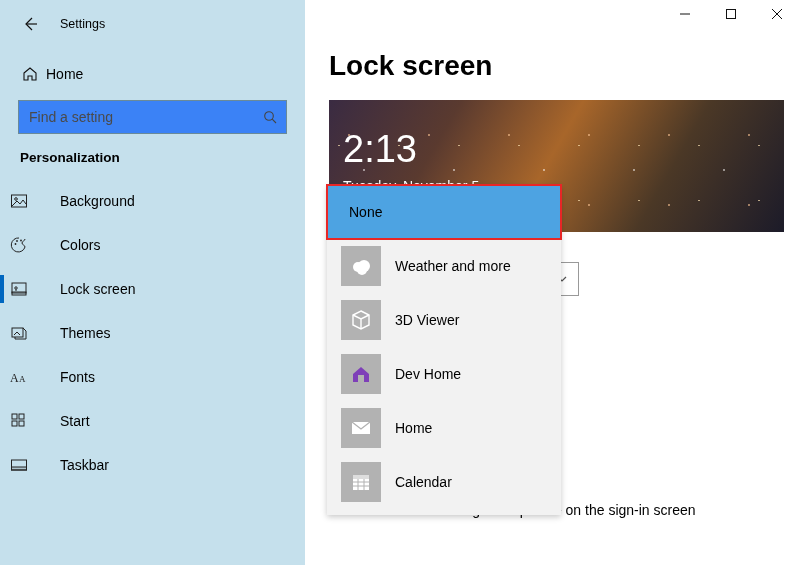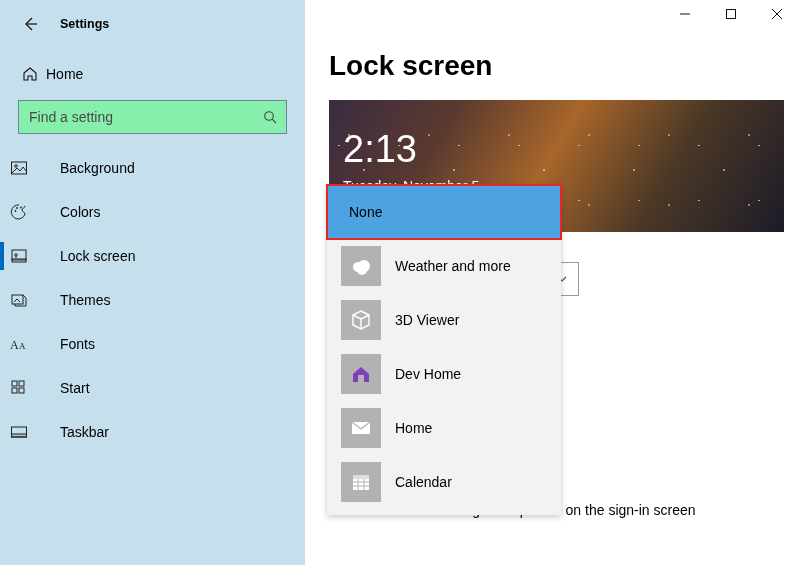--- a/index.html
+++ b/index.html
@@ -39,42 +39,42 @@
     padding:6px 16px 0 18px;
     gap:18px;
   }
   .back-btn {
     width:24px; height:24px;
     display:flex; align-items:center; justify-content:center;
     font-size:16px;
   }
   .sb-title {
     font-size:12.5px;
-    font-weight:700;
+    font-weight:400;
   }
   .home-row {
     display:flex; align-items:center;
     gap:8px;
     padding:10px 20px 10px 22px;
     margin-top:20px;
   }
   .home-icon {
     width:16px; height:16px;
     display:inline-flex;
     align-items:center; justify-content:center;
   }
   .search-wrap {
     margin:8px 18px 12px 18px;
     position:relative;
   }
   .search {
     width:100%;
     height:34px;
     border:1px solid #6a8a98;
-    background:#86efac;
+    background:#3b82f6;
     padding:0 34px 0 10px;
     font-size:14px;
     outline:none;
     color:#333;
   }
   .search::placeholder { color:#4a4a4a; }
   .search-icon {
     position:absolute;
     right:10px; top:50%;
     transform:translateY(-50%);
@@ -256,20 +256,21 @@
   <div class="search-wrap">
     <input class="search" type="text" placeholder="Find a setting" style="">
     <span class="search-icon">
       <svg width="14" height="14" viewBox="0 0 14 14">
           <circle cx="6" cy="6" r="4.3" fill="none" stroke="#444" stroke-width="1.1"></circle>
           <line x1="9.2" y1="9.2" x2="13" y2="13" stroke="#444" stroke-width="1.1"></line>
         </svg>
     </span>
   </div>
 
+  <div class="section-label">Personalization</div>
 
   <div class="nav-item">
     <span class="nav-icon">
         <svg width="18" height="18" viewBox="0 0 18 18">
           <rect x="1.5" y="3" width="15" height="12" fill="none" stroke="#222"></rect>
           <circle cx="6" cy="7" r="1.3" fill="none" stroke="#222"></circle>
           <path d="M2 14 L7 9 L10 12 L13 8 L16 12" fill="none" stroke="#222"></path>
         </svg>
       </span>
     <span>Background</span>

